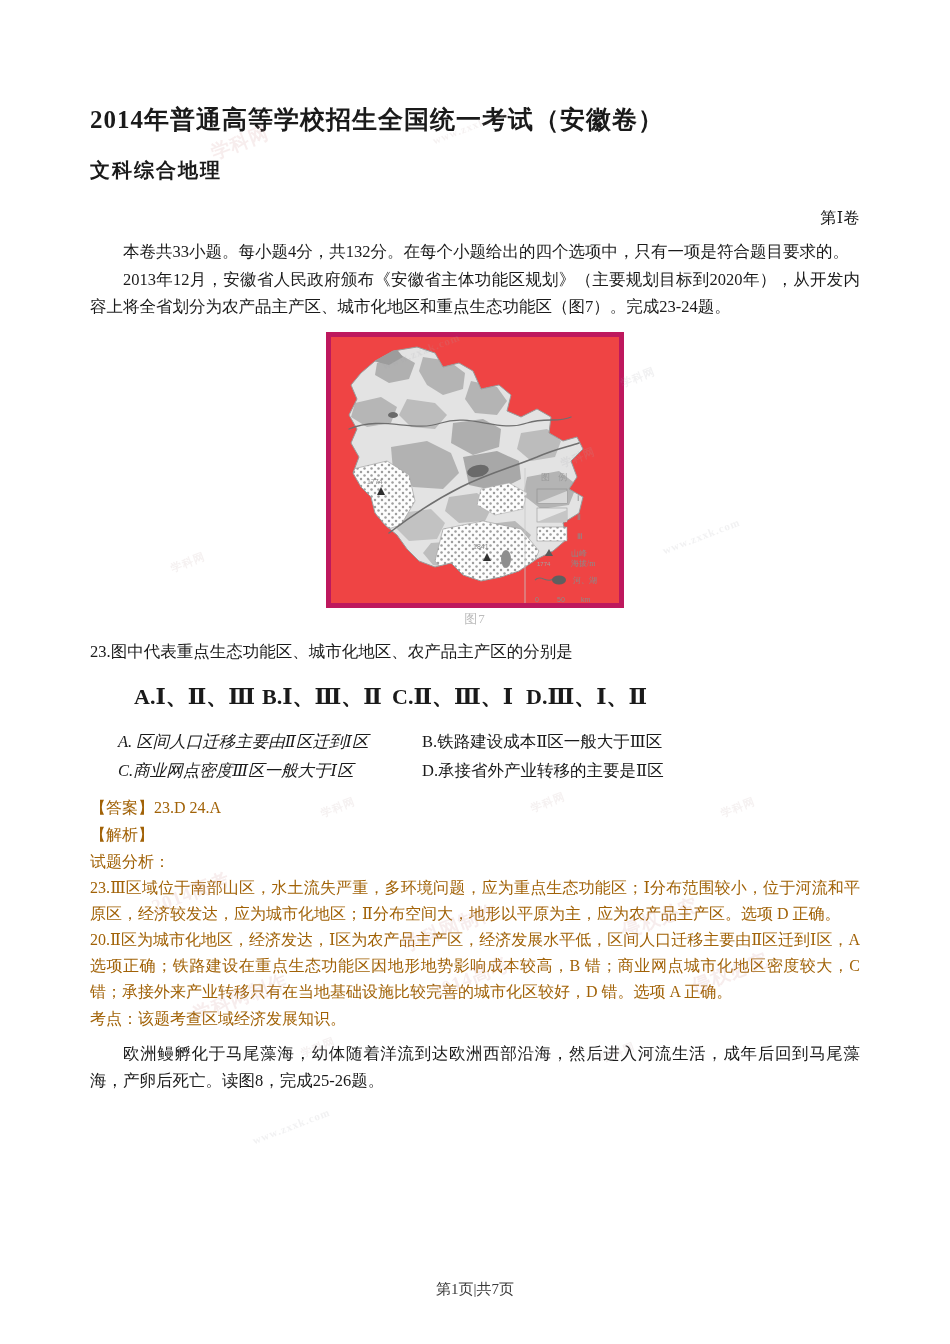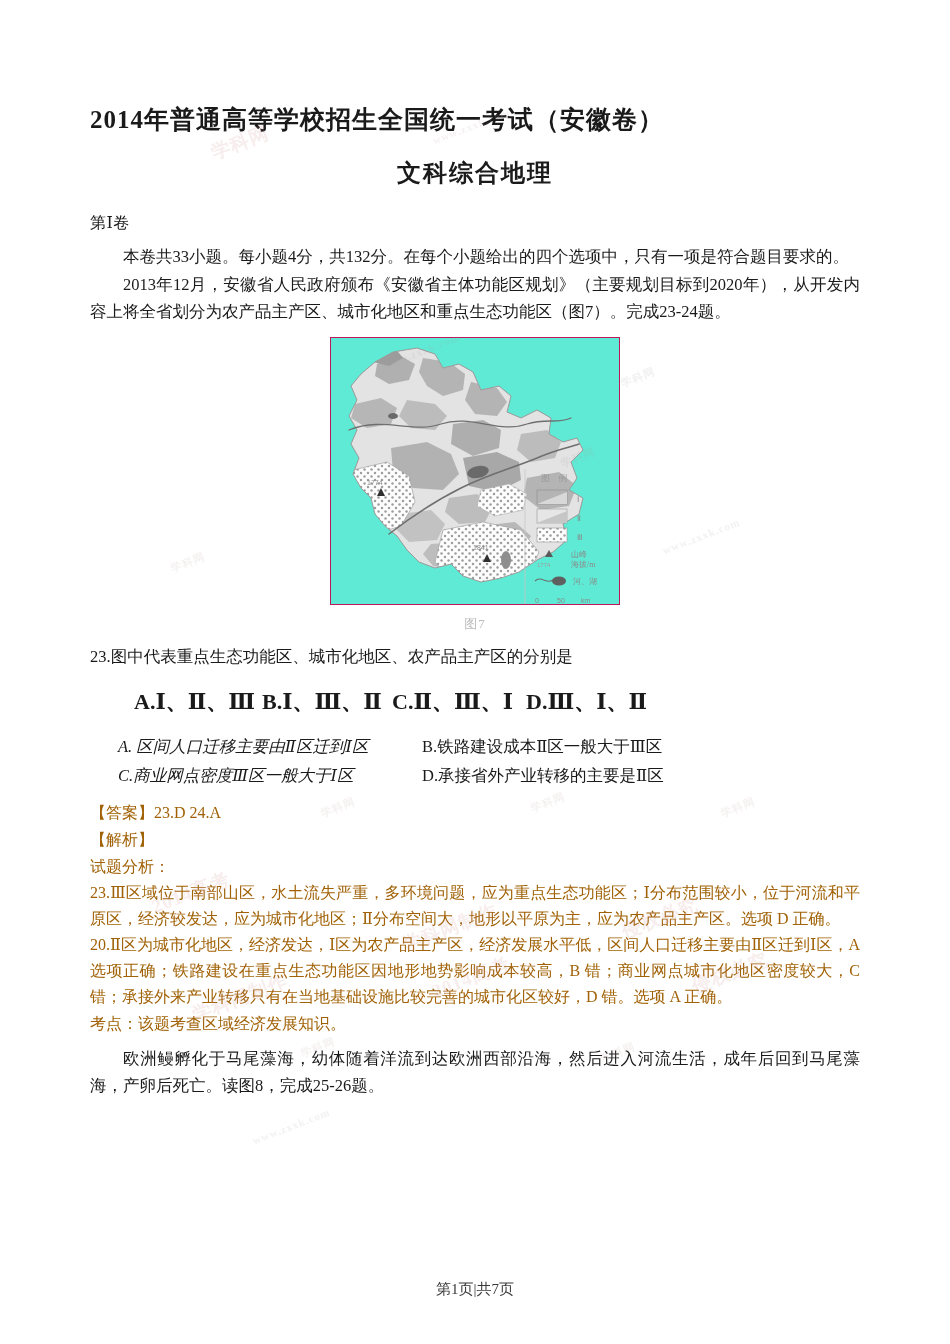--- a/index.html
+++ b/index.html
@@ -29,29 +29,29 @@
   .doc-title {
     text-align: left;
     font-size: 25px;
     font-weight: bold;
     letter-spacing: 1px;
     margin: 0;
     padding-top: 104px;
     line-height: 1.25;
   }
   .doc-subtitle {
-    text-align: center;
-    font-size: 24px;
+    text-align: left;
+    font-size: 20px;
     font-weight: bold;
     letter-spacing: 2px;
     margin: 0;
     padding-top: 22px;
   }
   .section-label {
-    text-align: left;
+    text-align: right;
     font-size: 16px;
     margin: 0;
     padding-top: 24px;
     letter-spacing: 0.5px;
   }
 
   
   .para {
     font-size: 16.5px;
     line-height: 27px;
@@ -68,32 +68,32 @@
   
   .figure-wrap {
     margin-top: 12px;
     display: flex;
     justify-content: center;
   }
   .figure-box {
     position: relative;
     width: 288px;
     height: 266px;
-    border: 1px solid #be185d;
-    background: #5eead4;
+    border: 5px solid #be185d;
+    background: #ef4444;
   }
   .map-canvas {
     position: absolute;
     inset: 0;
   }
   .fig-caption {
     text-align: center;
     font-size: 13px;
     color: #bcbcbc;
-    margin-top: 10px;
+    margin-top: 2px;
     letter-spacing: 1px;
   }
 
   
   .q-line {
     font-size: 16.5px;
     line-height: 28px;
     margin: 0;
   }
   .q-head { padding-top: 10px; }

